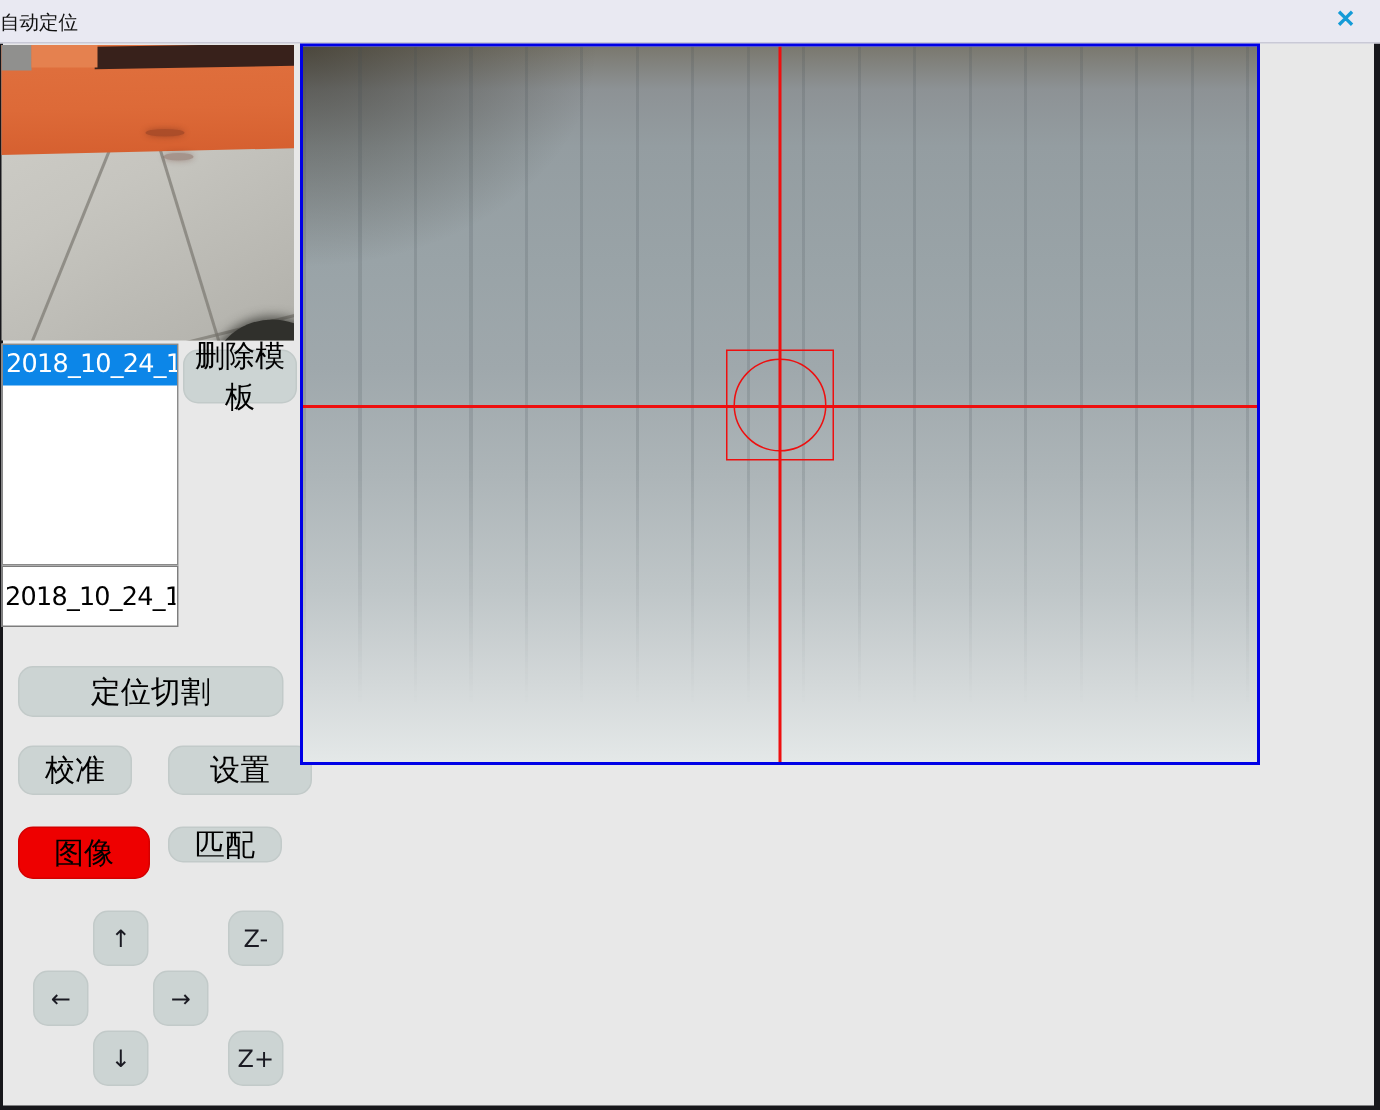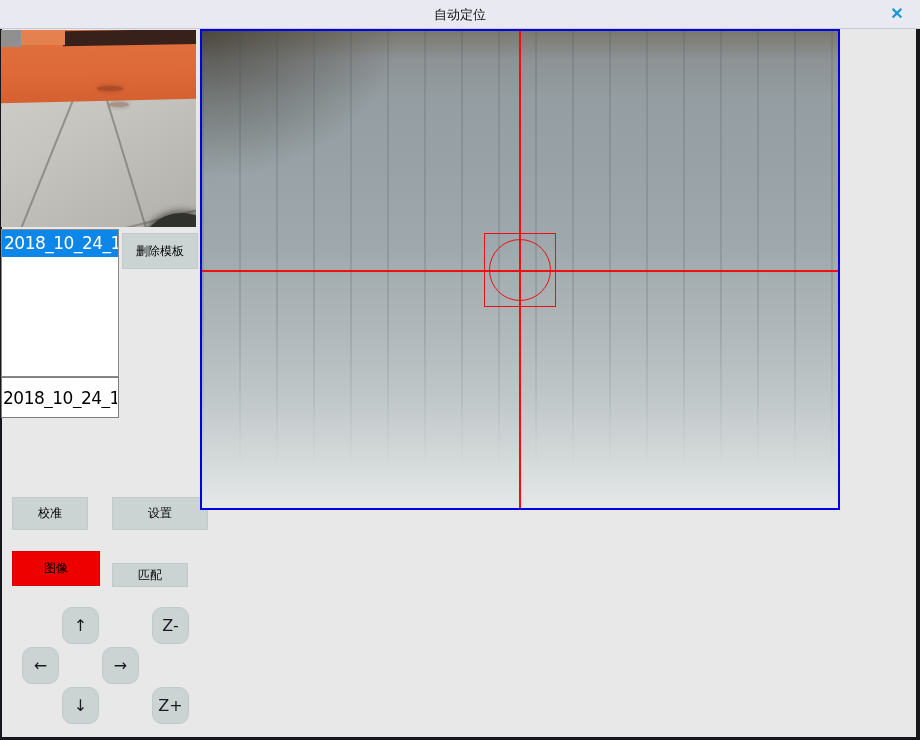--- a/index.html
+++ b/index.html
@@ -1,20 +1,20 @@
 <!DOCTYPE html>
 <html><head>
 <meta charset="utf-8">
 <style>
   html,body{margin:0;padding:0;background:#555;font-family:"DejaVu Sans","Liberation Sans",sans-serif;}
   .window{position:relative;width:920px;height:740px;background:#e8e8e8;overflow:hidden;
           box-shadow:inset 2px 0 0 #17171b, inset -4px 0 0 #17171b, inset 0 -3px 0 #17171b, inset 0 1px 0 #cfd2dd;}
   
   .titlebar{position:absolute;left:0;top:0;width:920px;height:28px;background:#e9e9f2;border-bottom:1px solid #c9c9d6;}
-  .titlebar .title{position:absolute;left:0;right:0;top:6px;text-align:center;font-size:13px;color:#111;}
+  .titlebar .title{position:absolute;left:0;right:0;top:6px;font-size:13px;color:#111;}
   .close-btn{position:absolute;right:10px;top:3px;width:26px;height:22px;border:none;background:transparent;
              color:#149bd7;font-size:16px;font-weight:900;cursor:pointer;line-height:22px;padding:0;}
   
   .thumb{position:absolute;left:1px;top:30px;width:195px;height:197px;overflow:hidden;
          background:linear-gradient(150deg,#d1d0ca 0%,#c6c5bf 45%,#b1b0aa 100%);}
   .grout{position:absolute;background:rgba(122,120,113,0.7);}
   .grout.a{left:46px;top:58px;width:2px;height:148px;transform:rotate(22deg);}
   .grout.b{left:124px;top:60px;width:2px;height:145px;transform:rotate(-17deg);}
   .grout.c{left:95px;top:190px;width:115px;height:2px;transform:rotate(-14deg);}
   .beam{position:absolute;left:-7px;top:-3px;width:212px;height:74px;transform:rotate(-1.3deg);
@@ -32,29 +32,29 @@
   .listbox{position:absolute;left:1px;top:229px;width:118px;height:148px;background:#fff;
            border:1px solid #8a8a8a;box-sizing:border-box;overflow:hidden;}
   .list-item{height:27px;line-height:27px;font-size:17px;letter-spacing:-0.5px;padding-left:2px;
              white-space:nowrap;overflow:hidden;cursor:default;}
   .list-item.selected{background:#0c86e8;color:#fff;}
   .name-input{position:absolute;left:1px;top:377px;width:118px;height:41px;box-sizing:border-box;
               border:1px solid #7d7d7d;background:#fff;font-size:17px;letter-spacing:-0.5px;
               padding:0 1px;color:#000;font-family:inherit;}
   
   .btn{position:absolute;box-sizing:border-box;background:#ccd4d3;border:1px solid #c2cac9;
-       border-radius:0;font-size:12px;color:#000;cursor:pointer;font-family:inherit;
+       border-radius:10px;font-size:20px;color:#000;cursor:pointer;font-family:inherit;
        display:flex;align-items:center;justify-content:center;padding:0;}
   .tpl-btn{left:122px;width:76px;height:36px;}
   .tpl-delete{top:233px;} .tpl-clear{top:287px;} .tpl-engrave{top:341px;} .tpl-add{top:382px;}
   .btn-cut{left:12px;top:444px;width:177px;height:34px;}
   .btn-cal{left:12px;top:497px;width:76px;height:33px;}
   .btn-set{left:112px;top:497px;width:96px;height:33px;}
   .btn-img{left:12px;top:551px;width:88px;height:35px;background:#ee0000;border-color:#d40000;}
-  .btn-match{left:112px;top:551px;width:76px;height:24px;margin-top:12px;}
+  .btn-match{left:112px;top:551px;width:76px;height:24px;}
   .jog{width:37px;height:37px;border-radius:10px;font-size:16px;color:#1a1a22;}
   .jog-up{left:62px;top:607px;} .jog-zm{left:152px;top:607px;}
   .jog-left{left:22px;top:647px;} .jog-right{left:102px;top:647px;}
   .jog-down{left:62px;top:687px;} .jog-zp{left:152px;top:687px;}
   
   .camera{position:absolute;left:200px;top:29px;width:636px;height:477px;border:2px solid #0000e6;
           overflow:hidden;background:linear-gradient(to bottom,#7a786e 0%,#8d9295 6%,#949da1 14%,
           #99a3a7 30%,#9fa8ac 45%,#adb5b8 60%,#bfc6c8 76%,#d3d8d9 89%,#e4e8e8 100%);}
   .cam-vignette{position:absolute;left:0;top:0;width:100%;height:100%;
           background:radial-gradient(ellipse 280px 210px at 0% 0%,rgba(38,32,20,0.55),rgba(38,32,20,0) 70%);}
@@ -93,20 +93,21 @@
   </div>
 
   <div class="listbox">
     <div class="list-item selected">2018_10_24_11</div>
   </div>
 
   <input class="name-input" type="text" value="2018_10_24_11" style="">
 
   <button class="btn tpl-btn tpl-delete">删除模板</button>
 
+  <button class="btn btn-cut">定位切割</button>
   <button class="btn btn-cal">校准</button>
   <button class="btn btn-set">设置</button>
   <button class="btn btn-img">图像</button>
   <button class="btn btn-match">匹配</button>
 
   <button class="btn jog jog-up">↑</button>
   <button class="btn jog jog-zm">Z-</button>
   <button class="btn jog jog-left">←</button>
   <button class="btn jog jog-right">→</button>
   <button class="btn jog jog-down">↓</button>

